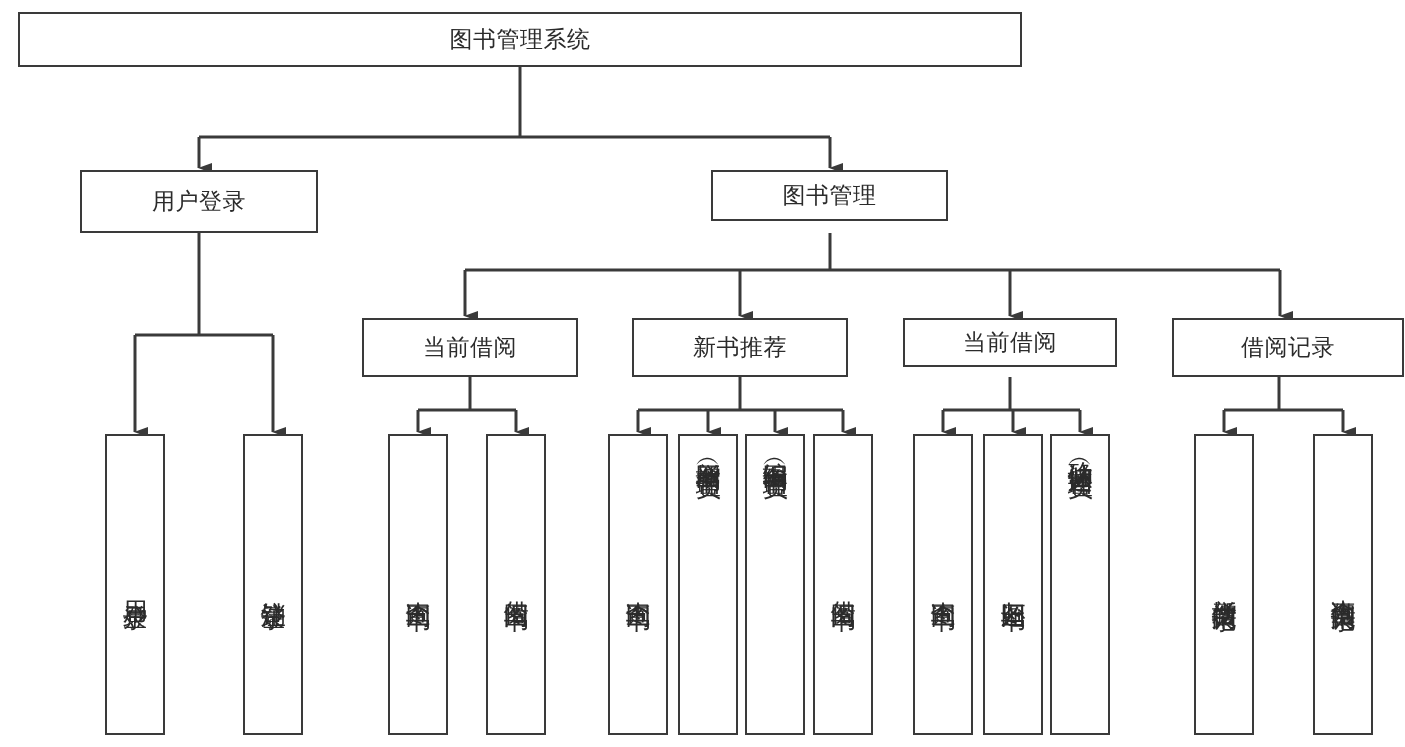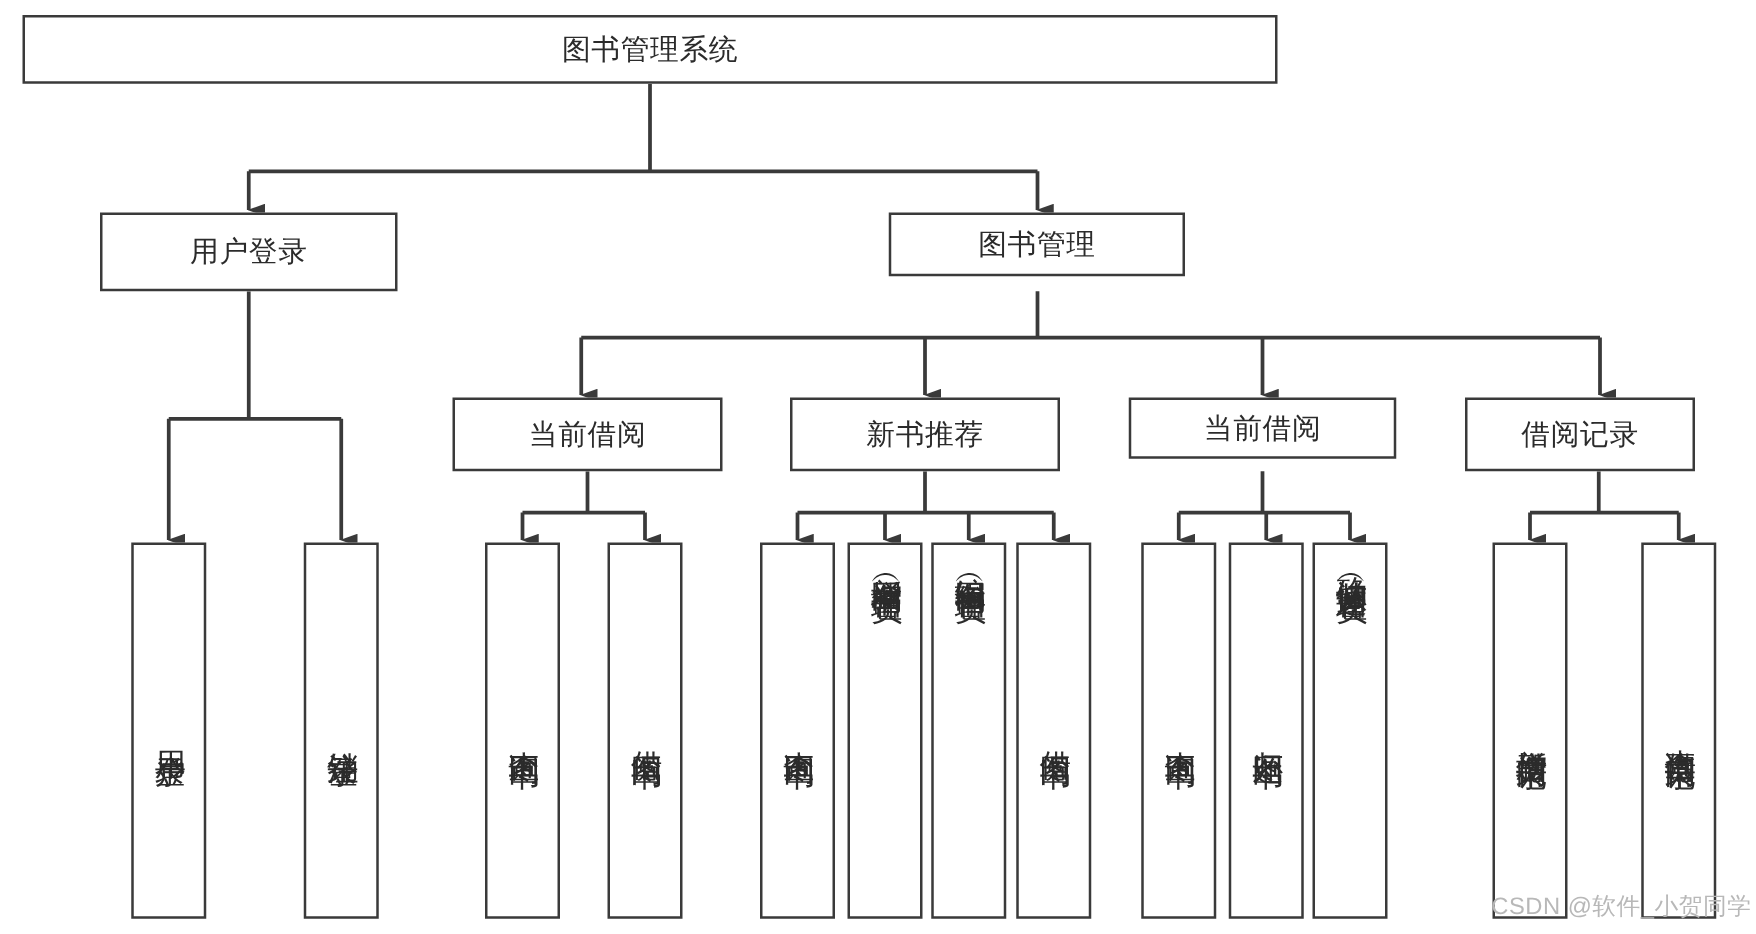--- a/index.html
+++ b/index.html
@@ -136,21 +136,21 @@
       </div>
       <div class="node horizontal level3" style="left: 362px; top: 318px; width: 216px; height: 59px;">
         <span class="label">当前借阅</span>
       </div>
       <div class="node horizontal level3" style="left: 632px; top: 318px; width: 216px; height: 59px;">
         <span class="label">新书推荐</span>
       </div>
       <div class="node horizontal level3" style="left: 903px; top: 318px; width: 214px; height: 49px;">
         <span class="label">当前借阅</span>
       </div>
-      <div class="node horizontal level3" style="left: 1172px; top: 318px; width: 184px; height: 59px;">
+      <div class="node horizontal level3" style="left: 1172px; top: 318px; width: 232px; height: 59px;">
         <span class="label">借阅记录</span>
       </div>
       <div class="node vertical centered leaf" style="left: 105px; top: 434px; width: 60px; height: 301px;">
         <span class="label">用户登录</span>
       </div>
       <div class="node vertical centered leaf" style="left: 243px; top: 434px; width: 60px; height: 301px;">
         <span class="label">注销登录</span>
       </div>
       <div class="node vertical centered leaf" style="left: 388px; top: 434px; width: 60px; height: 301px;">
         <span class="label">查询图书</span>
@@ -180,15 +180,14 @@
         <span class="label">确认归还（管理员）</span>
       </div>
       <div class="node vertical centered leaf" style="left: 1194px; top: 434px; width: 60px; height: 301px;">
         <span class="label">新增借阅记录</span>
       </div>
       <div class="node vertical centered leaf" style="left: 1313px; top: 434px; width: 60px; height: 301px;">
         <span class="label">查询借阅记录</span>
       </div>
     </div>
 
-  <div class="watermark">CSDN @软件_小贺同学</div>
 
 </div>
 
 </body></html>

